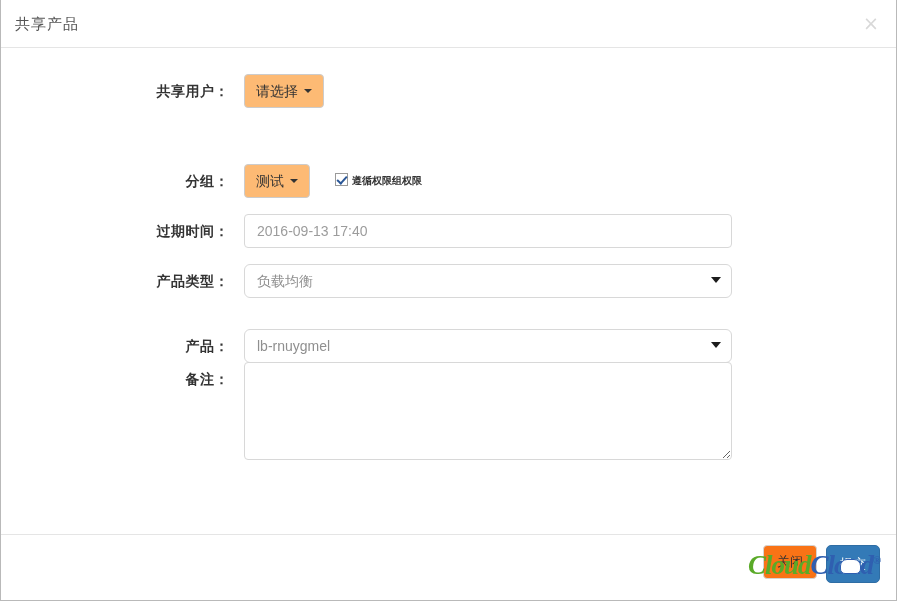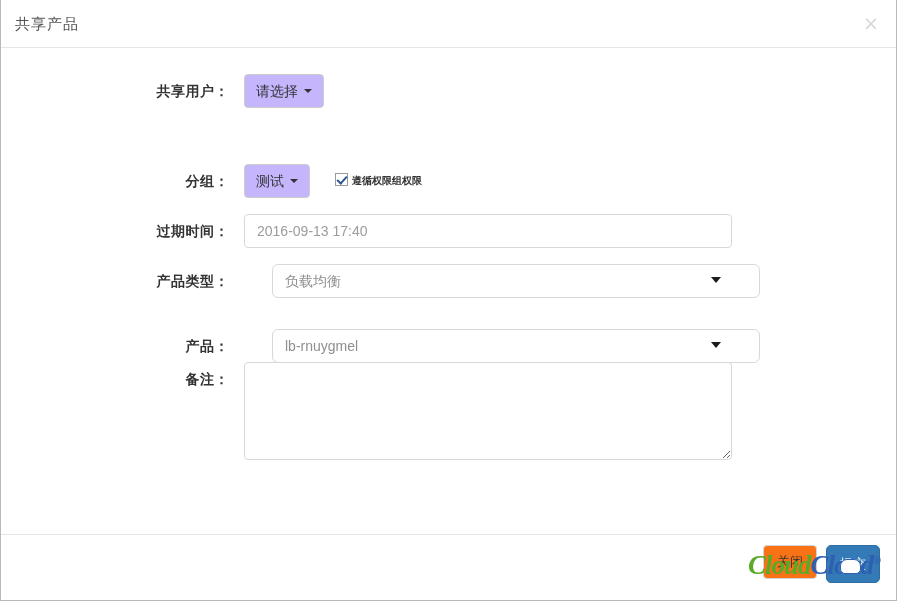--- a/index.html
+++ b/index.html
@@ -92,21 +92,21 @@
     position: absolute;
     left: 243px;
   }
 
   
   .dropdown-btn {
     display: inline-block;
     height: 34px;
     box-sizing: border-box;
     padding: 0 11px;
-    background: #c4b5fd;
+    background: #fdba74;
     border: 1px solid #cccccc;
     border-radius: 4px;
     font-size: 14px;
     color: #333333;
     line-height: 32px;
     cursor: pointer;
     white-space: nowrap;
     vertical-align: middle;
   }
   .caret {
@@ -221,21 +221,20 @@
     border: 1px solid #d8d8d8;
     border-radius: 6px;
     background: #ffffff;
     font-family: "Liberation Sans", sans-serif;
     font-size: 14px;
     color: #8f8f8f;
     line-height: 20px;
     cursor: pointer;
     white-space: nowrap;
     overflow: hidden;
-    margin-left: 28px;
   }
   .select-arrow {
     position: absolute;
     right: 11px;
     top: 13px;
     width: 0;
     height: 0;
     border-left: 5px solid transparent;
     border-right: 5px solid transparent;
     border-top: 6px solid #1c1c1c;

